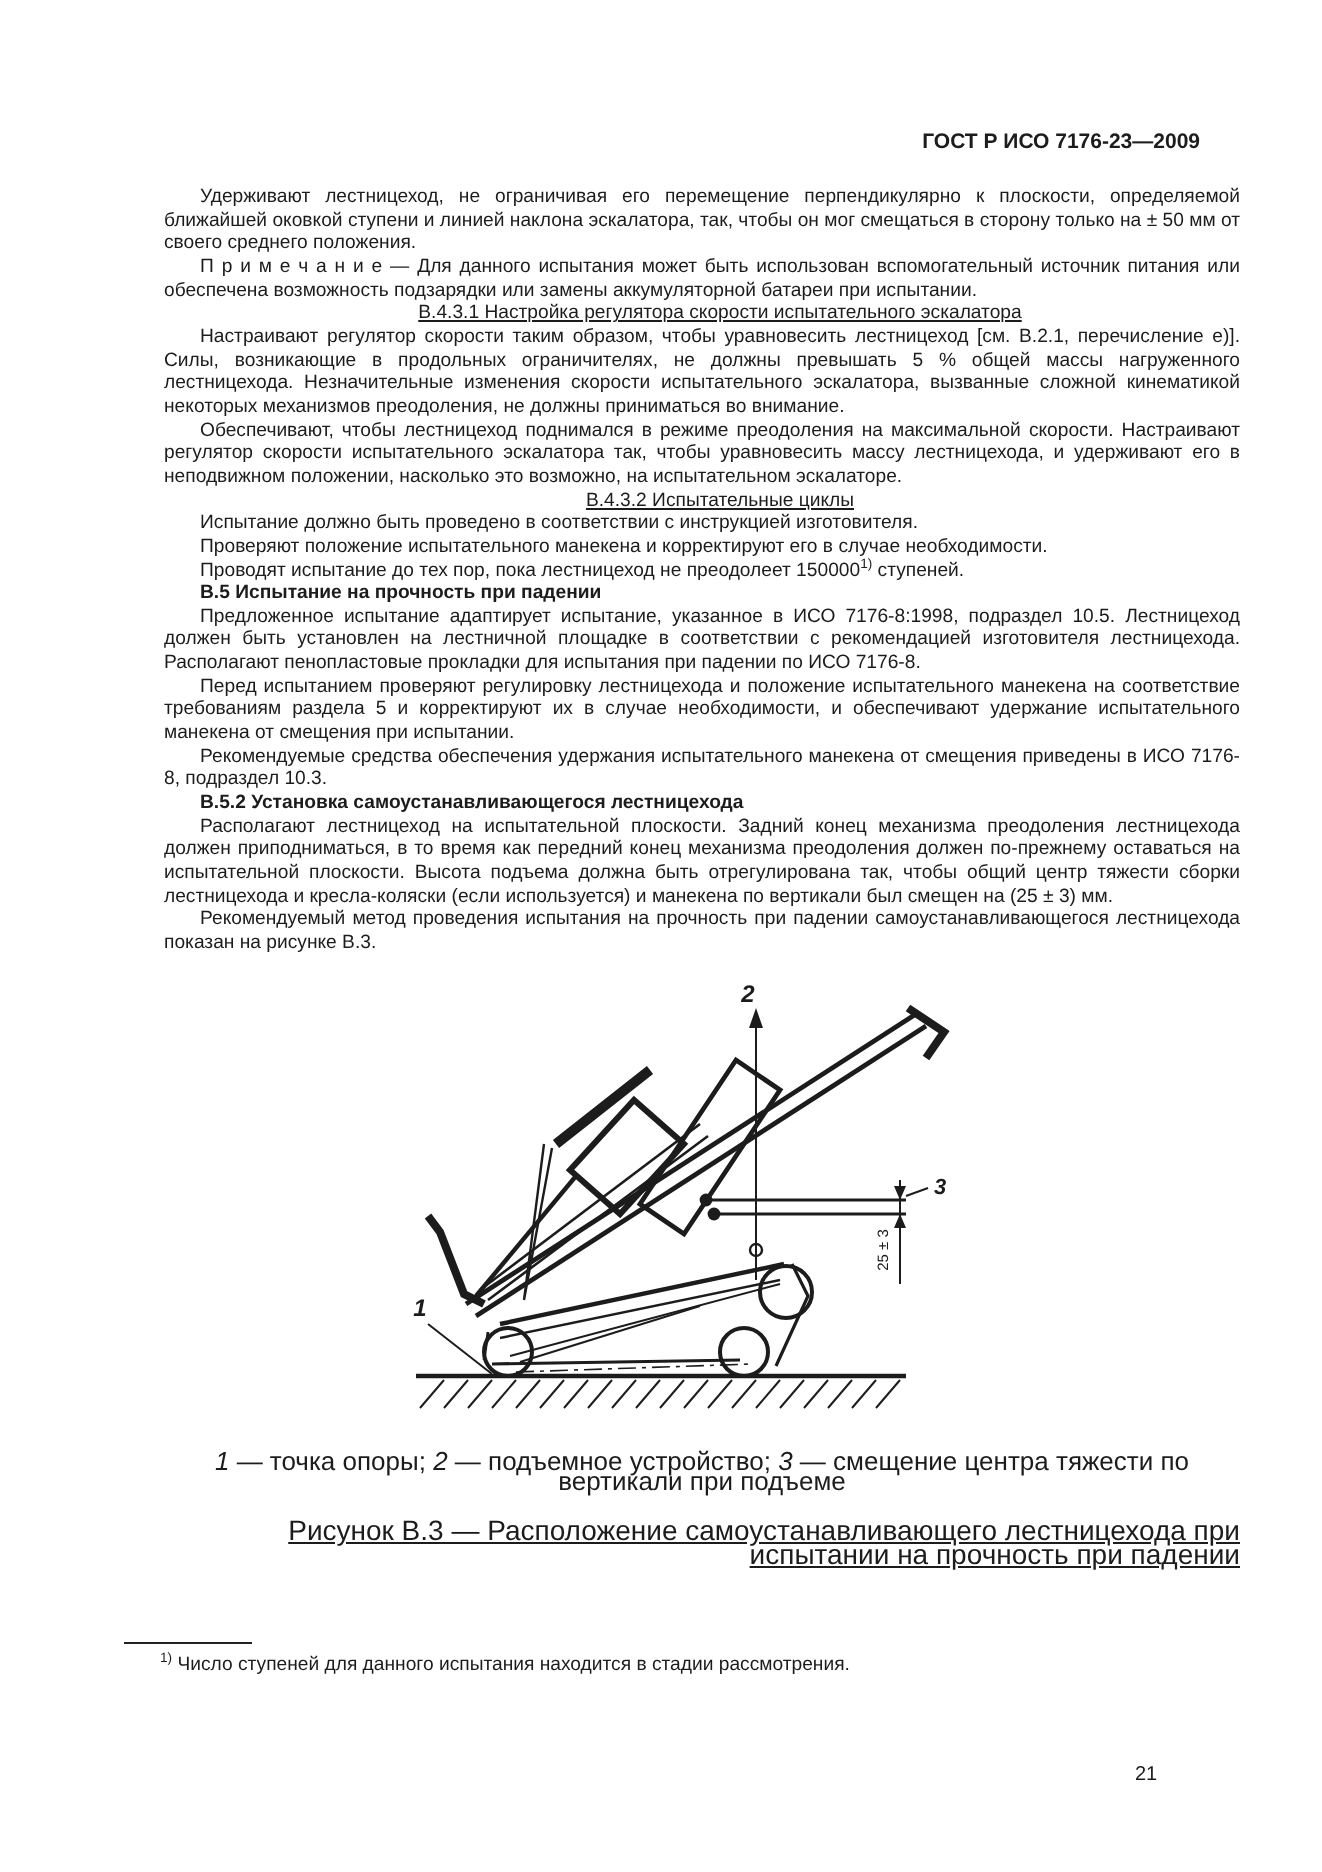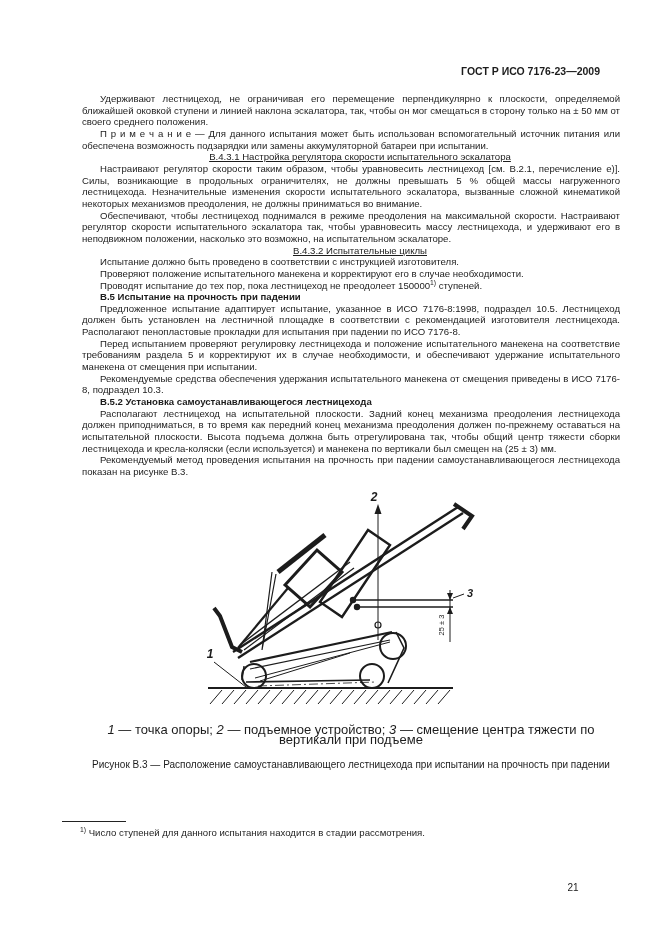--- a/index.html
+++ b/index.html
@@ -20,21 +20,21 @@
   .h-bold  { font-weight:bold; margin:2px 0; text-indent:18px; text-align:left; }
   .h-plain { text-indent:18px; text-align:center;text-decoration:underline; }
   .note    { margin:3px 0; }
   sup.fnmark { font-size:6.8px; vertical-align:super; line-height:0; }
   .figure-wrap { margin:12px 0 0 118px; width:300px; text-indent:0; }
   .figure-legend {
     margin-top:5px; text-align:center; font-size:13px; text-indent:0; line-height:10px;
   }
   .figure-legend i { font-style:italic; }
   .figure-caption {
-    margin-top:14px; text-align:center; font-size:10px; text-indent:0;
+    margin-top:14px; text-align:right; font-size:14px; text-indent:0;text-decoration:underline;
   }
   .footnote-block { position:absolute; top:821px; left:62px; width:538px; }
   .footnote-rule { width:64px; border-top:1px solid #222; height:0; margin-bottom:5px; }
   .footnote-text { font-size:9.6px; line-height:11.5px; text-indent:18px; margin:0; text-align:left; }
   .page-number { position:absolute; top:846px; left:558px; width:30px; text-align:center; font-size:10px;margin-top:36px; }
   svg .ln  { stroke:#1c1c1c; fill:none; }
   svg text { fill:#1c1c1c; }
 </style>
 </head>
 <body>

